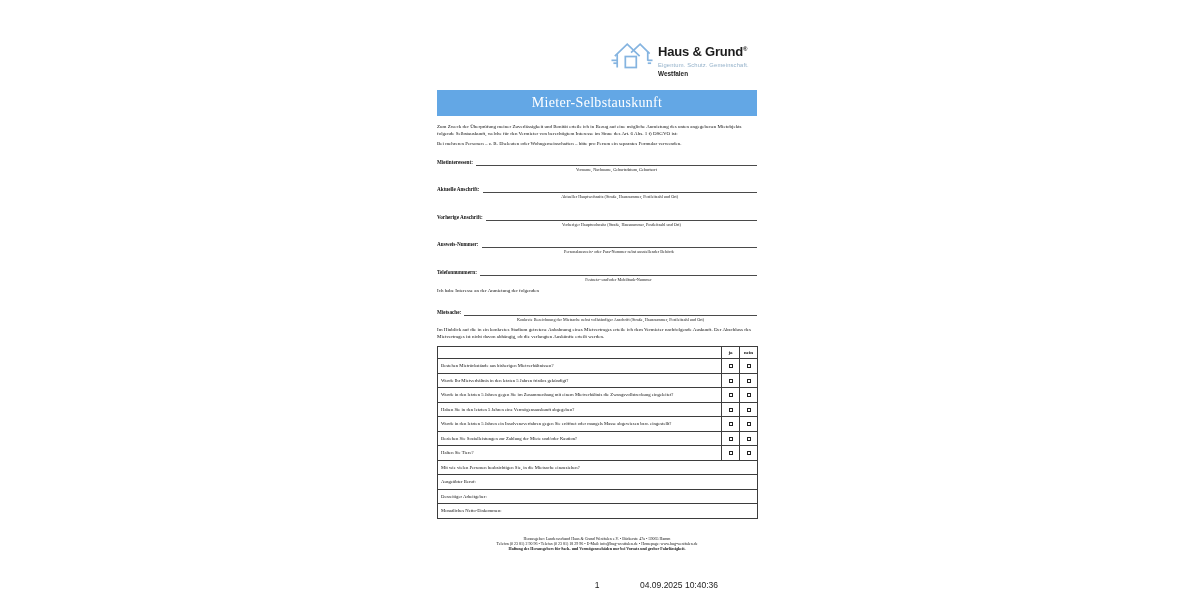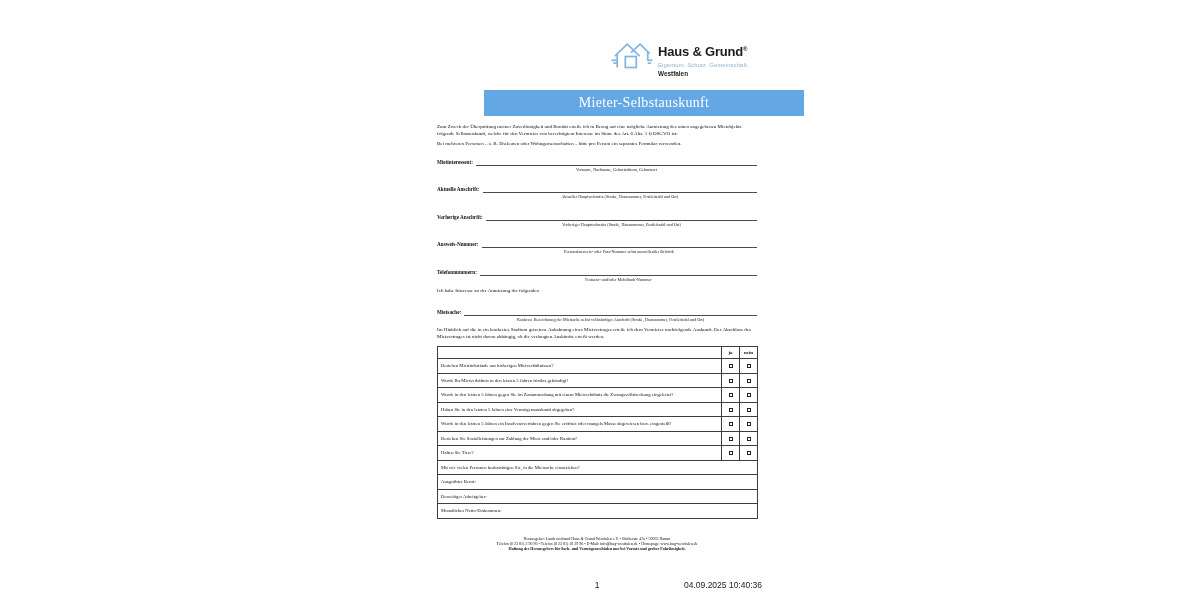--- a/index.html
+++ b/index.html
@@ -13,21 +13,21 @@
   .logo-icon svg { width:42px; height:36px; display:block; }
   .logo-text { margin-left:5px; font-family:"Liberation Sans", sans-serif; padding-top:3px; }
   .brand { font-weight:bold; font-size:13px; letter-spacing:-0.2px; color:#1c1c1c; line-height:1.05; white-space:nowrap; }
   .reg { font-size:6px; vertical-align:super; }
   .tagline { font-size:5.8px; color:#92b0c9; margin-top:1.5px; letter-spacing:0.15px; white-space:nowrap; }
   .region { font-size:6.4px; font-weight:bold; color:#1c1c1c; margin-top:2.5px; }
 
   
   .title-bar { position:absolute; left:0; top:90px; width:320px; height:26px;
                background:#63a7e5; color:#ffffff; text-align:center;
-               font-size:14px; line-height:26px; letter-spacing:0.3px;margin-left:47px; }
+               font-size:14px; line-height:26px; letter-spacing:0.3px; }
 
   
   .tiny { font-size:5px; line-height:1.38; text-align:left; color:#111; }
   .intro { position:absolute; left:0; top:124px; width:320px; }
   .intro p + p { margin-top:3px; }
   .disclosure { position:absolute; left:0; top:327px; width:320px; }
   .interest { position:absolute; left:0; top:288px; width:320px; font-size:5px; }
 
   
   .field { position:absolute; left:0; width:320px; display:flex; align-items:flex-end; }
@@ -48,21 +48,21 @@
   .cb { display:inline-block; width:4px; height:4px; border:1px solid #222; background:#fff; vertical-align:middle; }
 
   
   .form-footer { position:absolute; left:0; top:536px; width:320px; text-align:center;
                  font-size:4px; line-height:1.3; color:#111; }
   .form-footer .bold { font-weight:bold; }
 
   
   .page-number { position:absolute; left:437px; top:580px; width:320px; text-align:center;
                  font-family:"Liberation Sans", sans-serif; font-size:8.5px; color:#222; }
-  .timestamp { position:absolute; left:640px; top:580px; width:166px; text-align:center;
+  .timestamp { position:absolute; left:640px; top:580px; width:166px; text-align:left;
                font-family:"Liberation Sans", sans-serif; font-size:8.5px; color:#222; }
 </style>
 </head>
 <body>
 
 <div class="doc">
 
   <div class="logo">
     <span class="logo-icon">
       <svg viewBox="0 0 44 36" fill="none" stroke="#85b4e0" stroke-width="1.8">

